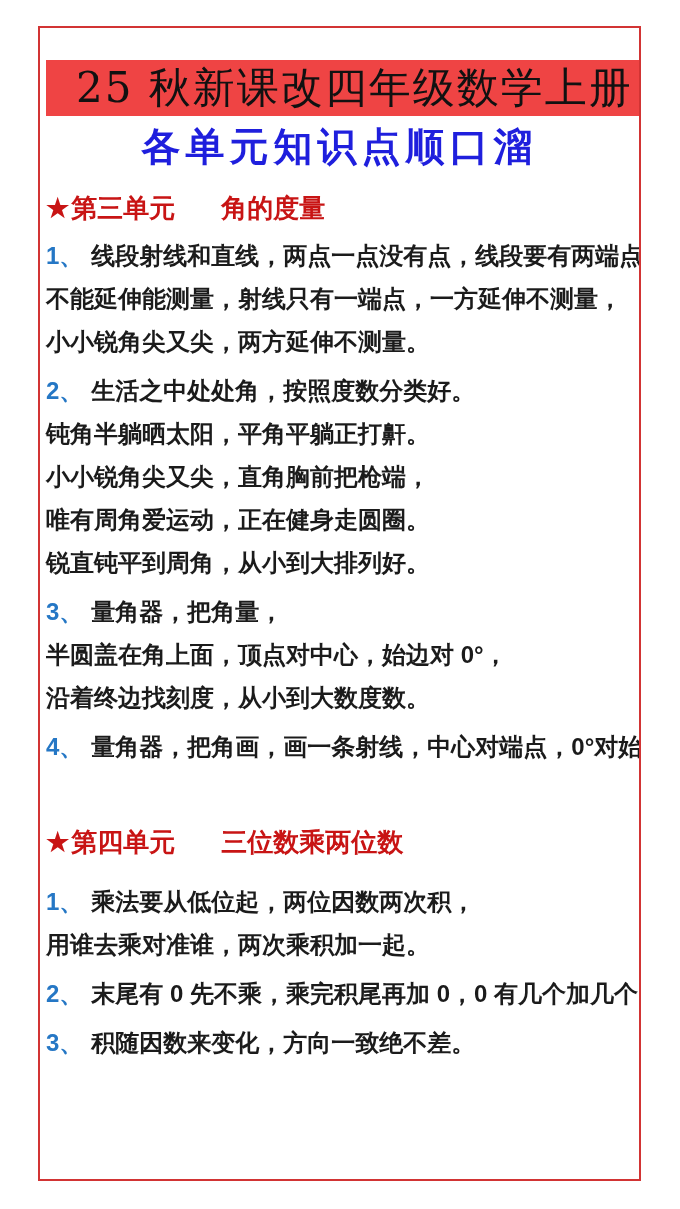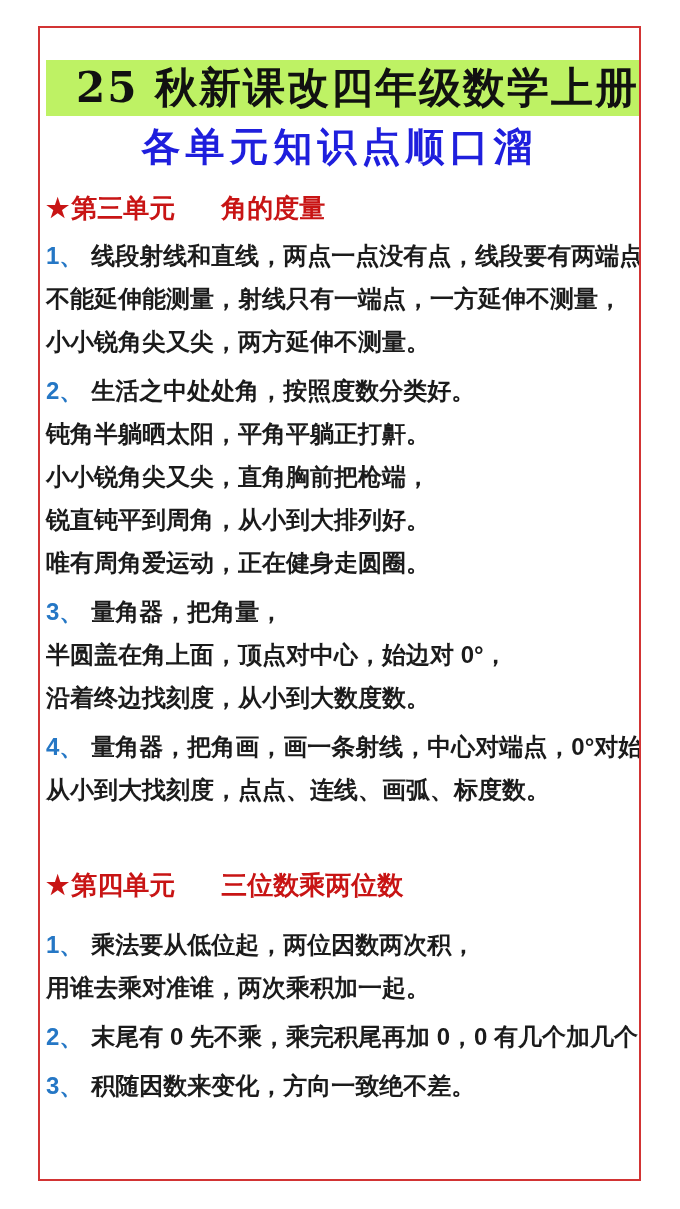--- a/index.html
+++ b/index.html
@@ -16,24 +16,24 @@
     width:599px;height:1151px;
     border:2px solid #d23434;
     box-sizing:content-box;
     overflow:hidden;
     background:#ffffff;
   }
   .content{padding:0 6px;}
   .title-wrap{margin-top:32px;text-align:center;}
   .title-hl{
     display:inline-block;
-    background:#bef264;
+    background:#ef4444;
     color:#111111;
     font-family:"DejaVu Serif",serif;
-    font-weight:bold;
+    font-weight:normal;
     font-size:42px;
     line-height:52px;
     padding:2px 30px;
     letter-spacing:2px;
     white-space:nowrap;
   }
   .subtitle{
     margin-top:4px;
     text-align:center;
     color:#1f1fdd;
@@ -89,33 +89,32 @@
       <div class="item">
         <div class="line"><span class="num">1、</span><span>线段射线和直线，两点一点没有点，线段要有两端点，</span></div>
         <div class="line"><span>不能延伸能测量，射线只有一端点，一方延伸不测量，</span></div>
         <div class="line"><span>小小锐角尖又尖，两方延伸不测量。</span></div>
       </div>
 
       <div class="item">
         <div class="line"><span class="num">2、</span><span>生活之中处处角，按照度数分类好。</span></div>
         <div class="line"><span>钝角半躺晒太阳，平角平躺正打鼾。</span></div>
         <div class="line"><span>小小锐角尖又尖，直角胸前把枪端，</span></div>
+        <div class="line"><span>唯有周角爱运动，正在健身走圆圈。</span></div>
         <div class="line"><span>锐直钝平到周角，从小到大排列好。</span></div>
-        <div class="line"><span>唯有周角爱运动，正在健身走圆圈。</span></div>
       </div>
 
       <div class="item">
         <div class="line"><span class="num">3、</span><span>量角器，把角量，</span></div>
         <div class="line"><span>半圆盖在角上面，顶点对中心，始边对 0°，</span></div>
         <div class="line"><span>沿着终边找刻度，从小到大数度数。</span></div>
       </div>
 
       <div class="item">
         <div class="line"><span class="num">4、</span><span>量角器，把角画，画一条射线，中心对端点，0°对始边，</span></div>
-        <div class="line"><span>从小到大找刻度，点点、连线、画弧、标度数。</span></div>
       </div>
 
     </div>
 
     <div class="sec-heading sec-2"><span class="star">★</span><span>第四单元</span><span class="gap"></span><span>三位数乘两位数</span></div>
 
     <div class="rhymes">
 
       <div class="item">
         <div class="line"><span class="num">1、</span><span>乘法要从低位起，两位因数两次积，</span></div>

